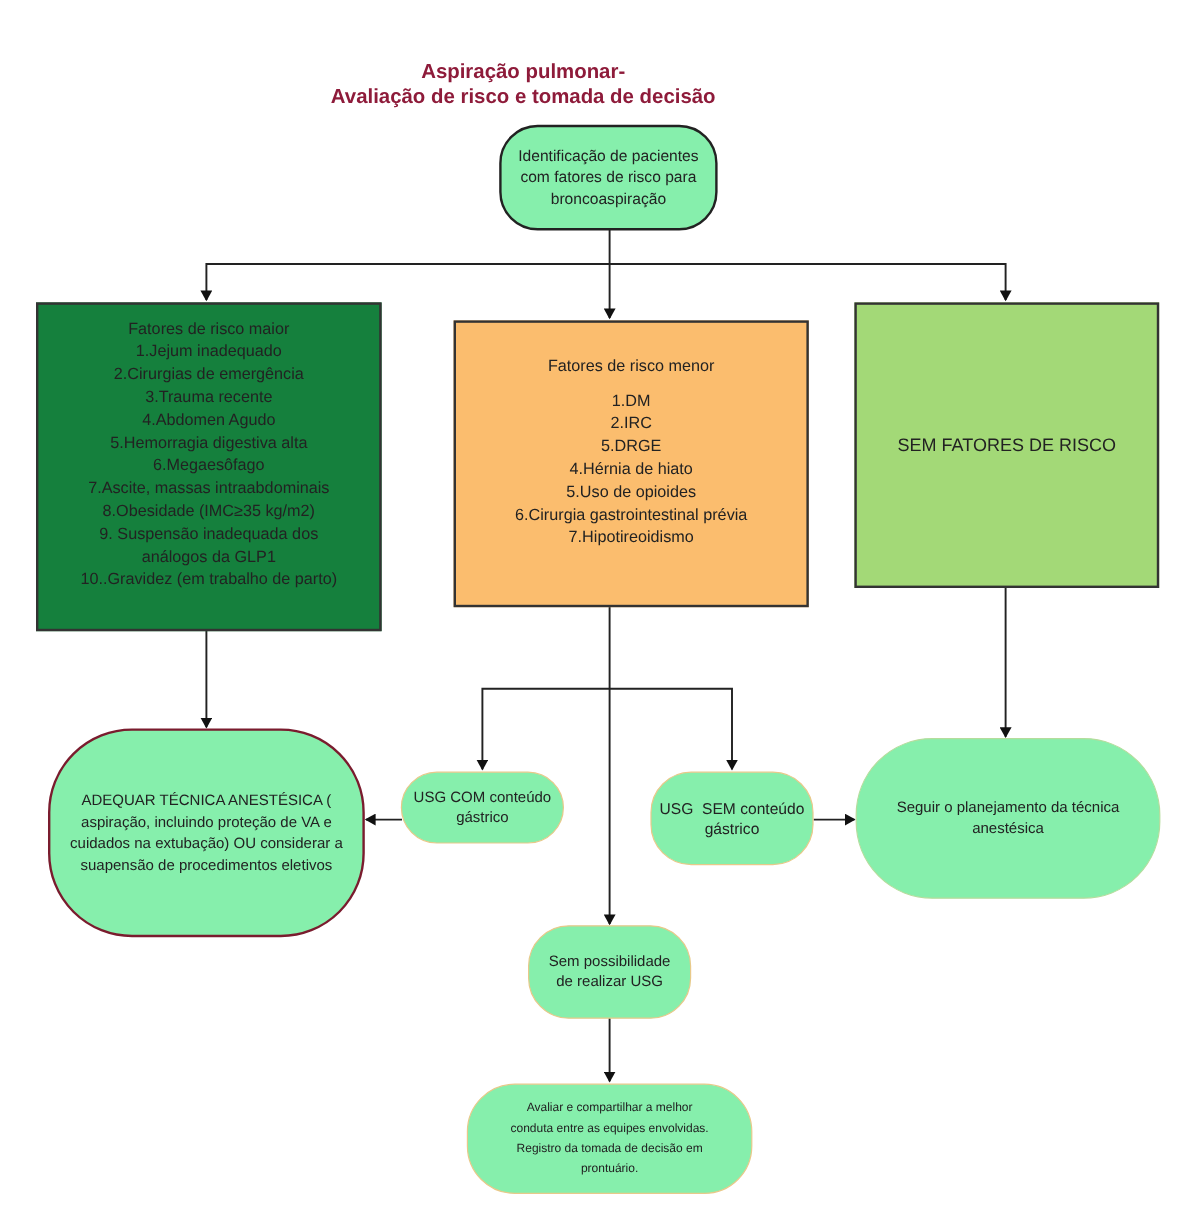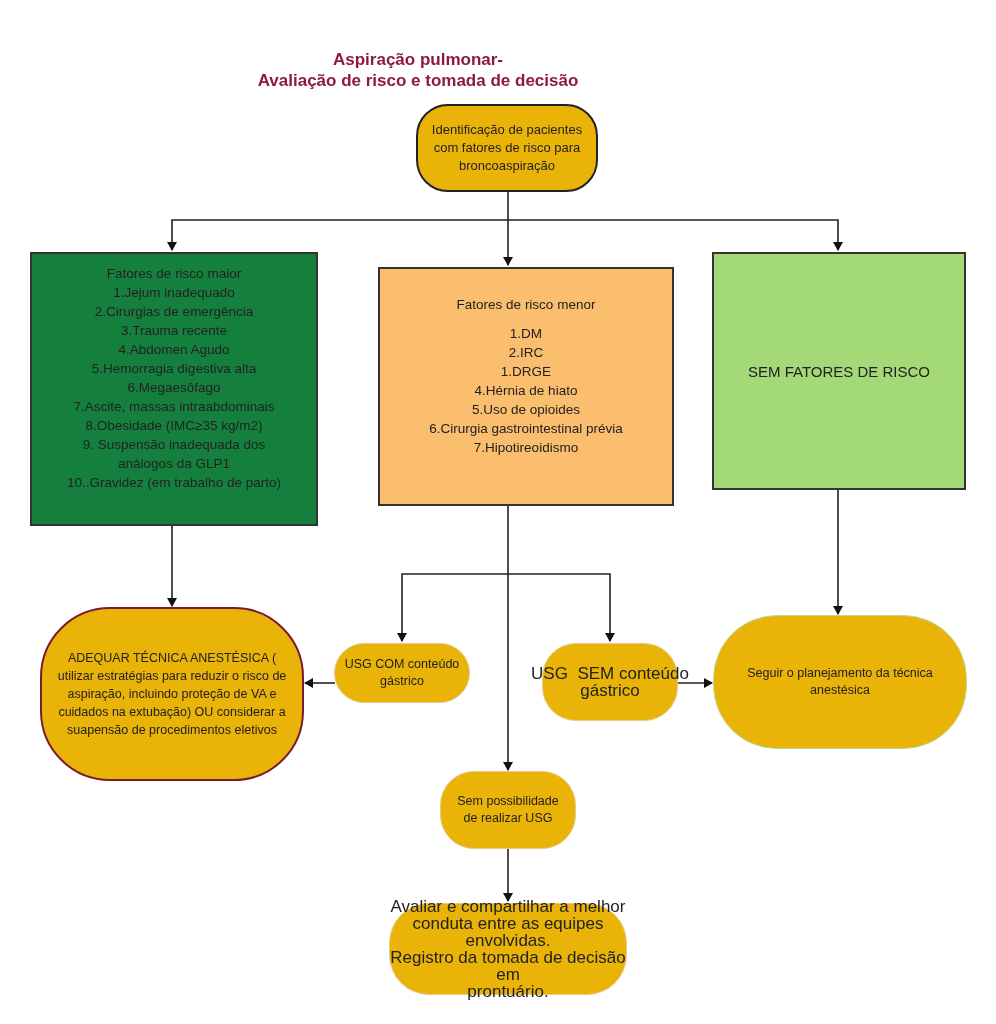--- a/index.html
+++ b/index.html
@@ -1,24 +1,24 @@
 <!DOCTYPE html>
 <html><head>
 <meta charset="utf-8">
 <style>
   html, body { margin:0; padding:0; background:#ffffff; }
   body { width:996px; height:1024px; position:relative; overflow:hidden;
          font-family:"Liberation Sans", sans-serif; color:#1a1a1a; }
-  .title { position:absolute; left:0; width:836px; text-align:center;
+  .title { position:absolute; left:18px; width:836px; text-align:center;
            color:#8e1b3a; font-weight:bold; font-size:17px; line-height:21px; }
   .node { position:absolute; box-sizing:border-box; display:flex; flex-direction:column;
           align-items:center; justify-content:center; text-align:center;
           font-size:13.5px; line-height:19px; color:#222; }
   .rect { border:2px solid #333; }
-  .pill { background:#eab308; }
+  .pill { background:#86efac; }
   .lines { position:absolute; left:0; top:0; }
   .item { display:block; }
 </style>
 </head>
 <body>
 
 <svg class="lines" width="996" height="1024">
   <defs>
     <marker id="ah" markerWidth="10" markerHeight="10" refX="8" refY="5" orient="auto" markerUnits="userSpaceOnUse">
       <path d="M0,0 L9,5 L0,10 z" fill="#111"></path>
@@ -60,57 +60,56 @@
   <span class="item">8.Obesidade (IMC≥35 kg/m2)</span>
   <span class="item">9. Suspensão inadequada dos</span>
   <span class="item">análogos da GLP1</span>
   <span class="item">10..Gravidez (em trabalho de parto)</span>
 </div>
 
 <div class="node rect" style="left:378px; top:267px; width:296px; height:239px; background:#fbbd6e; justify-content:flex-start; padding-top:26px;">
   <span class="item" style="margin-bottom:10px;">Fatores de risco menor</span>
   <span class="item">1.DM</span>
   <span class="item">2.IRC</span>
-  <span class="item">1.DRGE</span>
+  <span class="item">5.DRGE</span>
   <span class="item">4.Hérnia de hiato</span>
   <span class="item">5.Uso de opioides</span>
   <span class="item">6.Cirurgia gastrointestinal prévia</span>
   <span class="item">7.Hipotireoidismo</span>
 </div>
 
 <div class="node rect" style="left:712px; top:252px; width:254px; height:238px; background:#a3d977; font-size:15px;">
   <span class="item">SEM FATORES DE RISCO</span>
 </div>
 
 <div class="node pill" style="left:40px; top:607px; width:264px; height:174px; border:2px solid #7a1c2e; border-radius:70px; font-size:12.5px; line-height:18px;">
   <span class="item">ADEQUAR TÉCNICA ANESTÉSICA (</span>
-  <span class="item">utilizar estratégias para reduzir o risco de</span>
   <span class="item">aspiração, incluindo proteção de VA e</span>
   <span class="item">cuidados na extubação) OU considerar a</span>
   <span class="item">suapensão de procedimentos eletivos</span>
 </div>
 
 <div class="node pill" style="left:334px; top:643px; width:136px; height:60px; border:1.5px solid #e8c98a; border-radius:34px; font-size:12.5px; line-height:17px;">
   <span class="item">USG COM conteúdo</span>
   <span class="item">gástrico</span>
 </div>
 
-<div class="node pill" style="left:542px; top:643px; width:136px; height:78px; border:1.5px solid #e8c98a; border-radius:34px; font-size:17px; line-height:17px; white-space:pre;">
+<div class="node pill" style="left:542px; top:643px; width:136px; height:78px; border:1.5px solid #e8c98a; border-radius:34px; font-size:13px; line-height:17px; white-space:pre;">
   <span class="item">USG  SEM conteúdo</span>
   <span class="item">gástrico</span>
 </div>
 
 <div class="node pill" style="left:713px; top:615px; width:254px; height:134px; border:1.5px solid #b5dc9c; border-radius:64px; font-size:12.5px; line-height:17px;">
   <span class="item">Seguir o planejamento da técnica</span>
   <span class="item">anestésica</span>
 </div>
 
 <div class="node pill" style="left:440px; top:771px; width:136px; height:78px; border:1.5px solid #e8c98a; border-radius:34px; font-size:12.5px; line-height:17px;">
   <span class="item">Sem possibilidade</span>
   <span class="item">de realizar USG</span>
 </div>
 
-<div class="node pill" style="left:389px; top:903px; width:238px; height:92px; border:1.5px solid #e8c98a; border-radius:40px; font-size:17px; line-height:17px;">
+<div class="node pill" style="left:389px; top:903px; width:238px; height:92px; border:1.5px solid #e8c98a; border-radius:40px; font-size:10px; line-height:17px;">
   <span class="item">Avaliar e compartilhar a melhor</span>
   <span class="item">conduta entre as equipes envolvidas.</span>
   <span class="item">Registro da tomada de decisão em</span>
   <span class="item">prontuário.</span>
 </div>
 
 </body></html>

